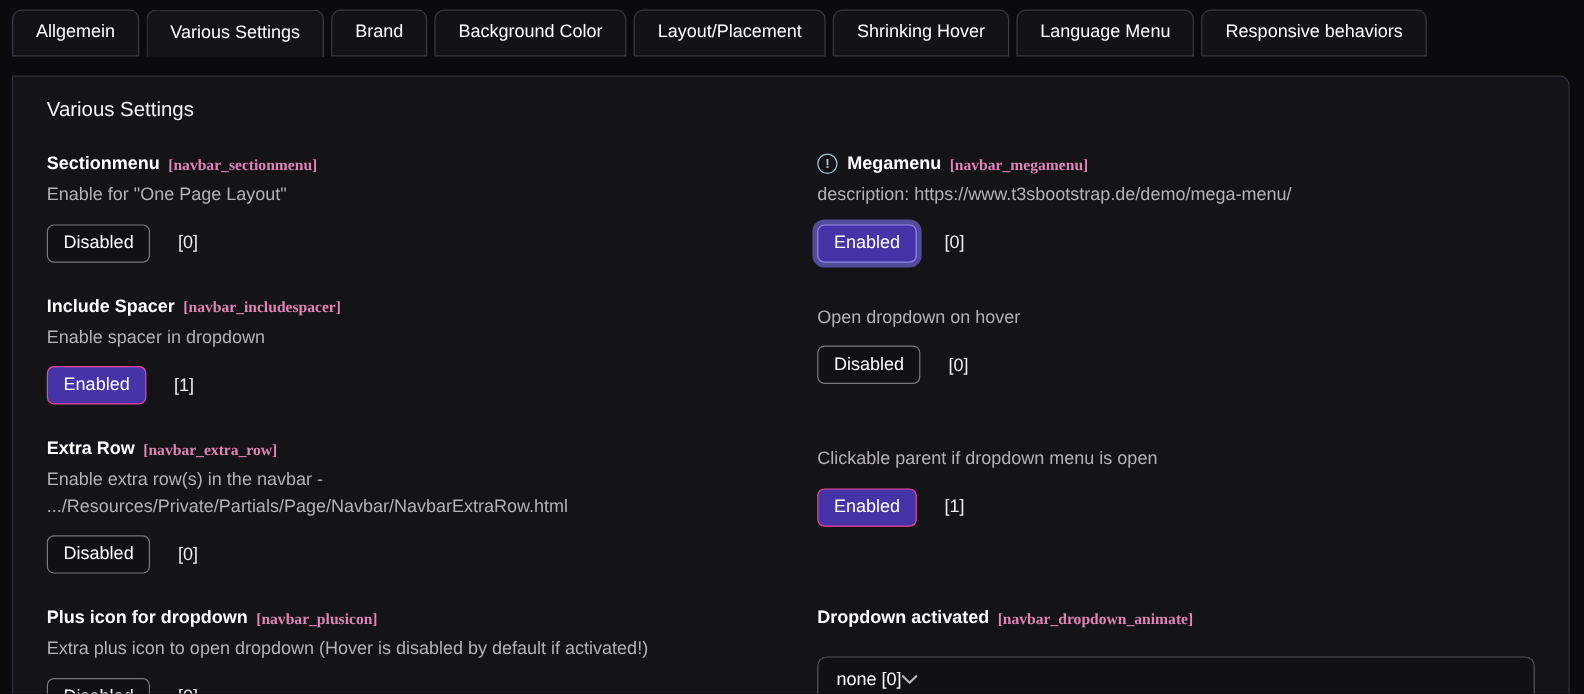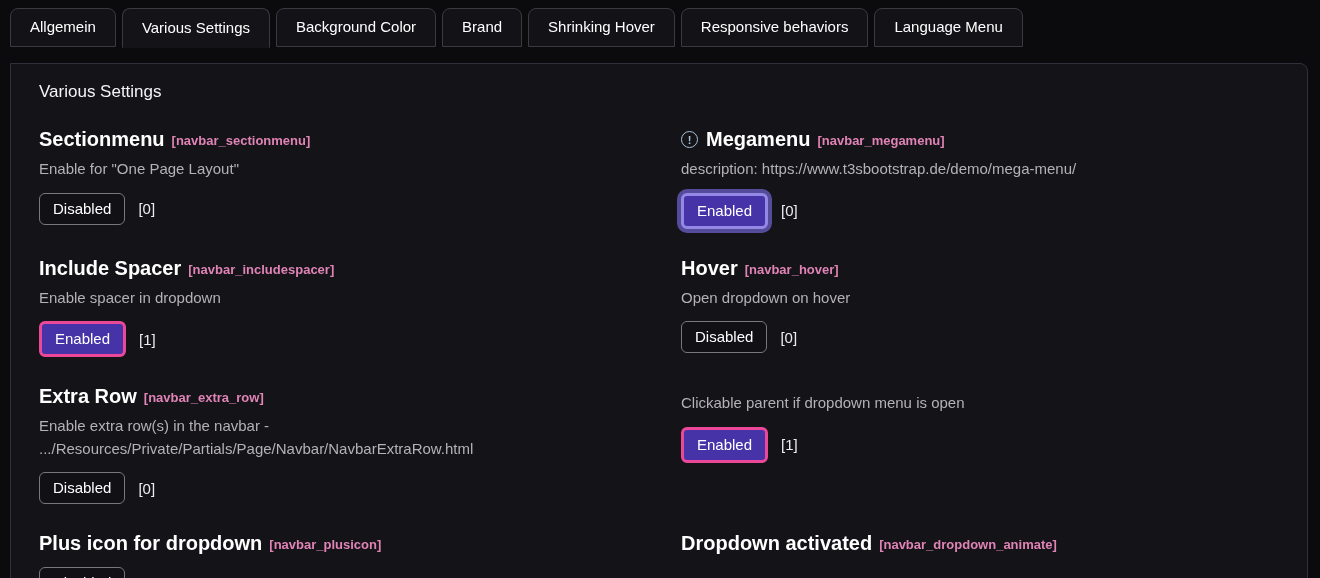--- a/index.html
+++ b/index.html
@@ -59,25 +59,25 @@
     column-gap: 44px;
     row-gap: 28px;
     align-items: start;
   }
   .cell-head {
     display: flex;
     align-items: center;
   }
   .cell-title {
     color: #ffffff;
-    font-size: 20px;
+    font-size: 15px;
     font-weight: 700;
   }
   .cell-key {
-    font-family: Liberation Sans, sans-serif;
+    font-family: Liberation Serif, serif;
     font-size: 13px;
     font-weight: 700;
     color: #e083b5;
     margin-left: 7px;
     position: relative;
     top: 1px;
   }
   .info-icon {
     display: inline-flex;
     align-items: center;
@@ -94,39 +94,39 @@
   .cell-desc {
     color: #b4b1b8;
     font-size: 15px;
     line-height: 1.5;
     margin-top: 7px;
     max-width: 590px;
   }
   .control-row {
     display: flex;
     align-items: center;
-    gap: 13px;
+    gap: 23px;
     margin-top: 12px;
   }
   .btn {
     font-family: "Liberation Sans", sans-serif;
     font-size: 15px;
     color: #ffffff;
     padding: 4px 13px 5px;
     border-radius: 6px;
     cursor: pointer;
     line-height: 1.4;
   }
   .btn-off {
     background: #101015;
     border: 1px solid #75797f;
   }
   .btn-on {
     background: #4733a8;
-    border: 3px solid #ec4899;
+    border: 1px solid #ec4899;
   }
   .btn-focus {
     box-shadow: 0 0 0 4px rgba(122, 106, 226, 0.65);
     border-color: #9488e6;
   }
   .count {
     color: #ededef;
     font-size: 15px;
   }
   .select-box {
@@ -145,25 +145,26 @@
     cursor: pointer;
   }
   .chevron svg { display: block; }
 </style>
 </head>
 <body>
 
 <div class="tabs">
   <button class="tab">Allgemein</button>
   <button class="tab active">Various Settings</button>
+  <button class="tab">Brand</button>
   <button class="tab">Background Color</button>
-  <button class="tab">Brand</button>
+  <button class="tab">Layout/Placement</button>
   <button class="tab">Shrinking Hover</button>
+  <button class="tab">Language Menu</button>
   <button class="tab">Responsive behaviors</button>
-  <button class="tab">Language Menu</button>
 </div>
 
 <div class="panel">
   <h2 class="panel-title">Various Settings</h2>
 
   <div class="grid">
 
     <div>
       <div class="cell-head">
         <span class="cell-title">Sectionmenu</span>
@@ -195,24 +196,20 @@
         <span class="cell-key">[navbar_includespacer]</span>
       </div>
       <div class="cell-desc">Enable spacer in dropdown</div>
       <div class="control-row">
         <button class="btn btn-on">Enabled</button>
         <span class="count">[1]</span>
       </div>
     </div>
 
     <div>
-      <div class="cell-head">
-        <span class="cell-title">Hover</span>
-        <span class="cell-key">[navbar_hover]</span>
-      </div>
       <div class="cell-desc">Open dropdown on hover</div>
       <div class="control-row">
         <button class="btn btn-off">Disabled</button>
         <span class="count">[0]</span>
       </div>
     </div>
 
     <div>
       <div class="cell-head">
         <span class="cell-title">Extra Row</span>
@@ -231,20 +228,21 @@
         <button class="btn btn-on">Enabled</button>
         <span class="count">[1]</span>
       </div>
     </div>
 
     <div>
       <div class="cell-head">
         <span class="cell-title">Plus icon for dropdown</span>
         <span class="cell-key">[navbar_plusicon]</span>
       </div>
+      <div class="cell-desc">Extra plus icon to open dropdown (Hover is disabled by default if activated!)</div>
       <div class="control-row">
         <button class="btn btn-off">Disabled</button>
         <span class="count">[0]</span>
       </div>
     </div>
 
     <div>
       <div class="cell-head">
         <span class="cell-title">Dropdown activated</span>
         <span class="cell-key">[navbar_dropdown_animate]</span>

